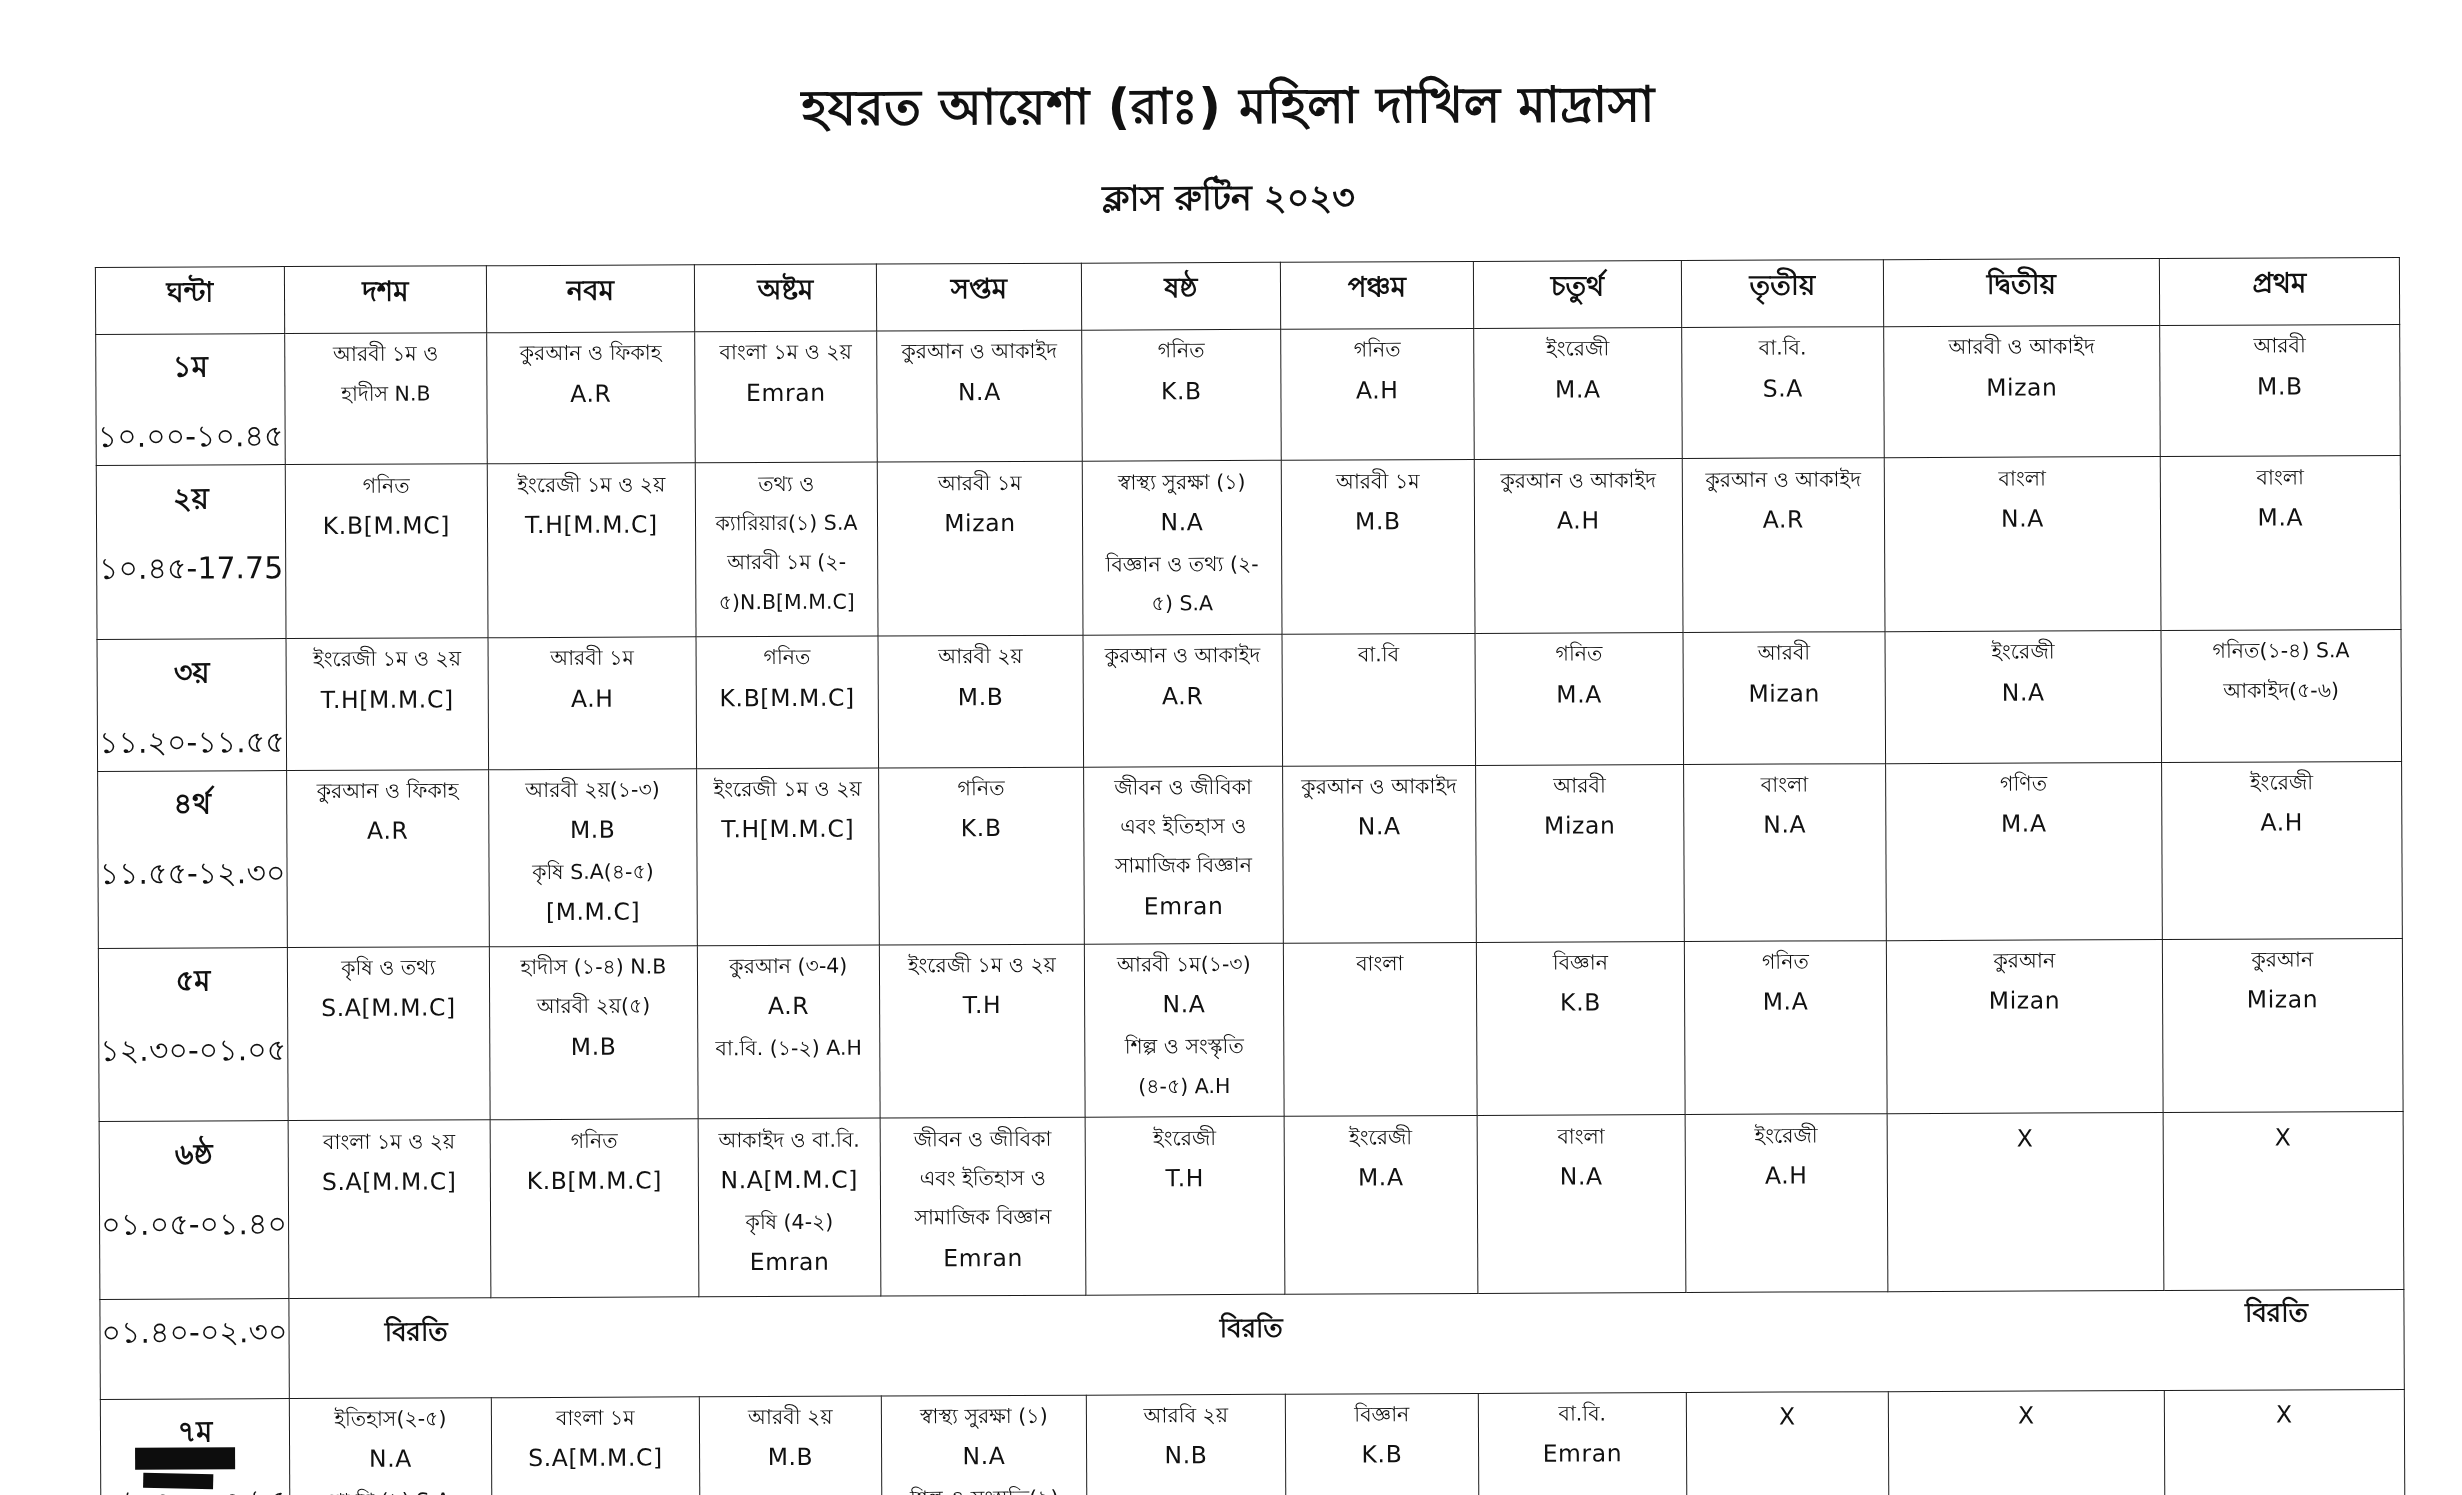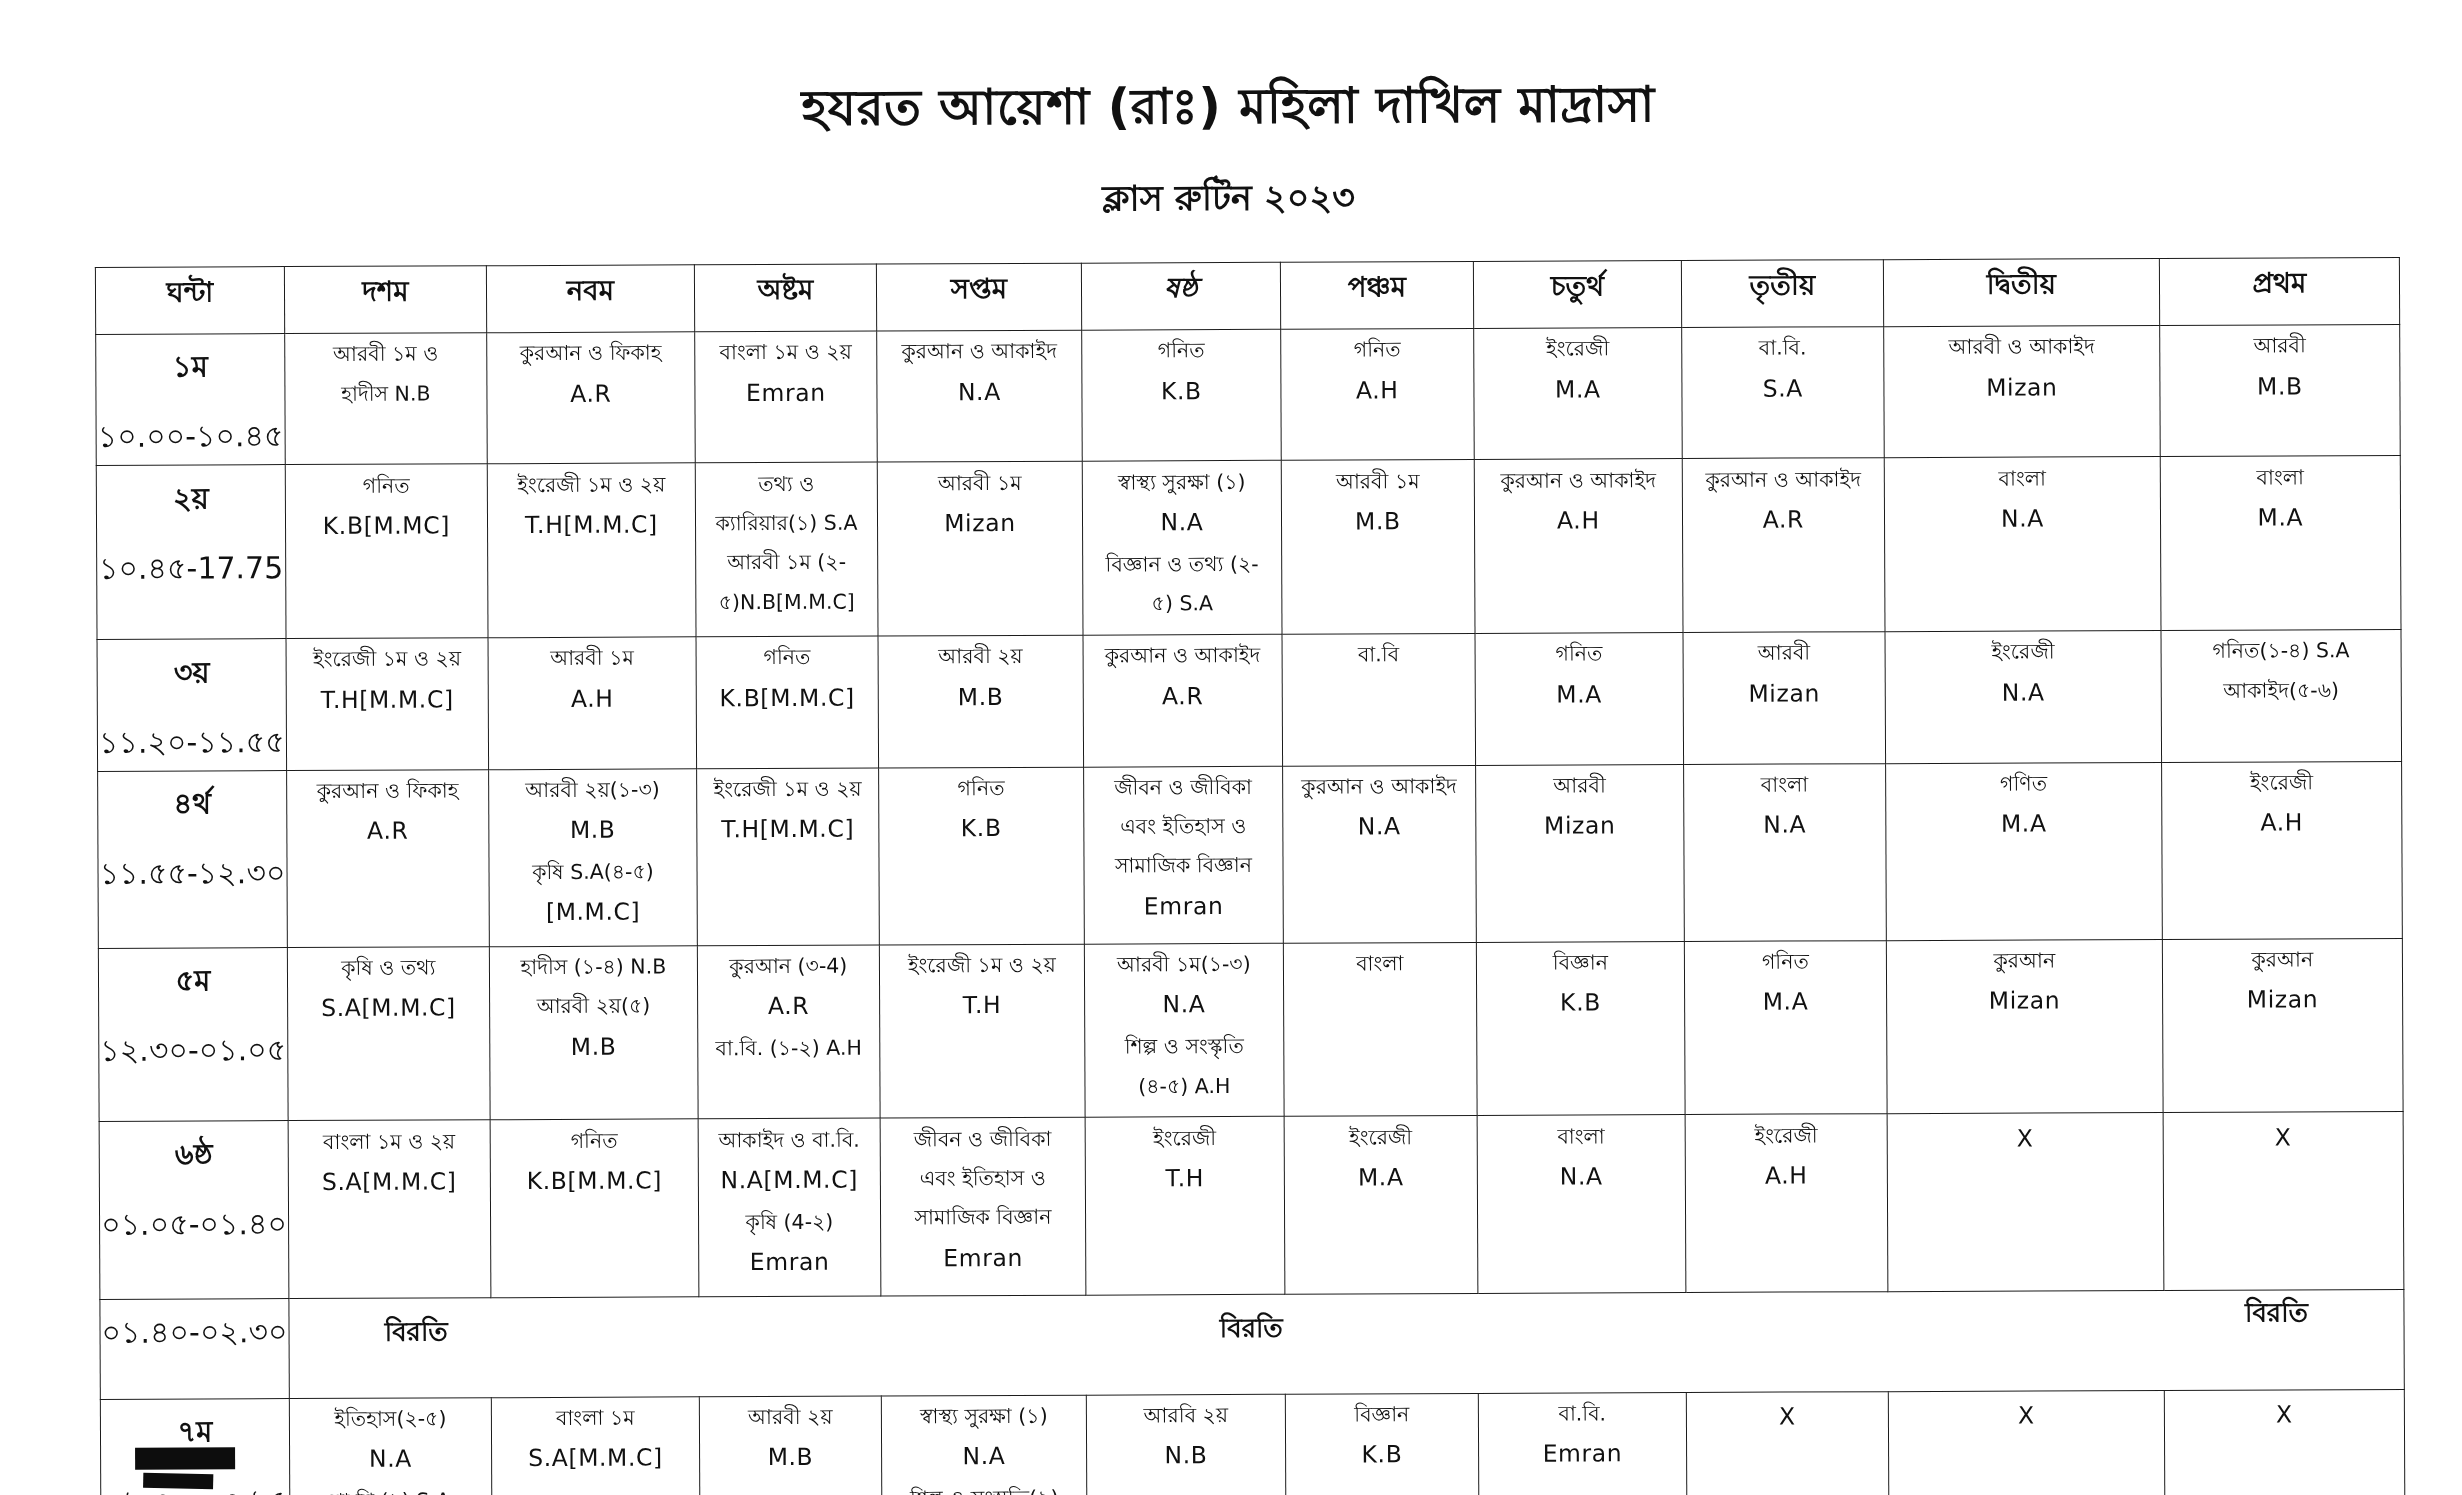--- a/index.html
+++ b/index.html
@@ -48,21 +48,21 @@
         <col style="width: 276px;">
         <col style="width: 240px;">
       </colgroup>
     <thead>
         <tr id="head-row">
           <th class="col-h" style="height: 59px;">ঘন্টা</th>
           <th class="col-h" style="height: 59px;">দশম</th>
           <th class="col-h" style="height: 59px;">নবম</th>
           <th class="col-h" style="height: 59px;">অষ্টম</th>
           <th class="col-h" style="height: 59px; text-align: center;">সপ্তম</th>
-          <th class="col-h" style="height: 59px; font-style: italic;">ষষ্ঠ</th>
+          <th class="col-h" style="height: 59px;">ষষ্ঠ</th>
           <th class="col-h" style="height: 59px;">পঞ্চম</th>
           <th class="col-h" style="height: 59px;">চতুর্থ</th>
           <th class="col-h" style="height: 59px;">তৃতীয়</th>
           <th class="col-h" style="height: 59px;">দ্বিতীয়</th>
           <th class="col-h" style="height: 59px;">প্রথম</th>
         </tr>
       </thead>
     <tbody id="routine-body">
         <tr style="height: 88px;">
           <td class="period-cell">

